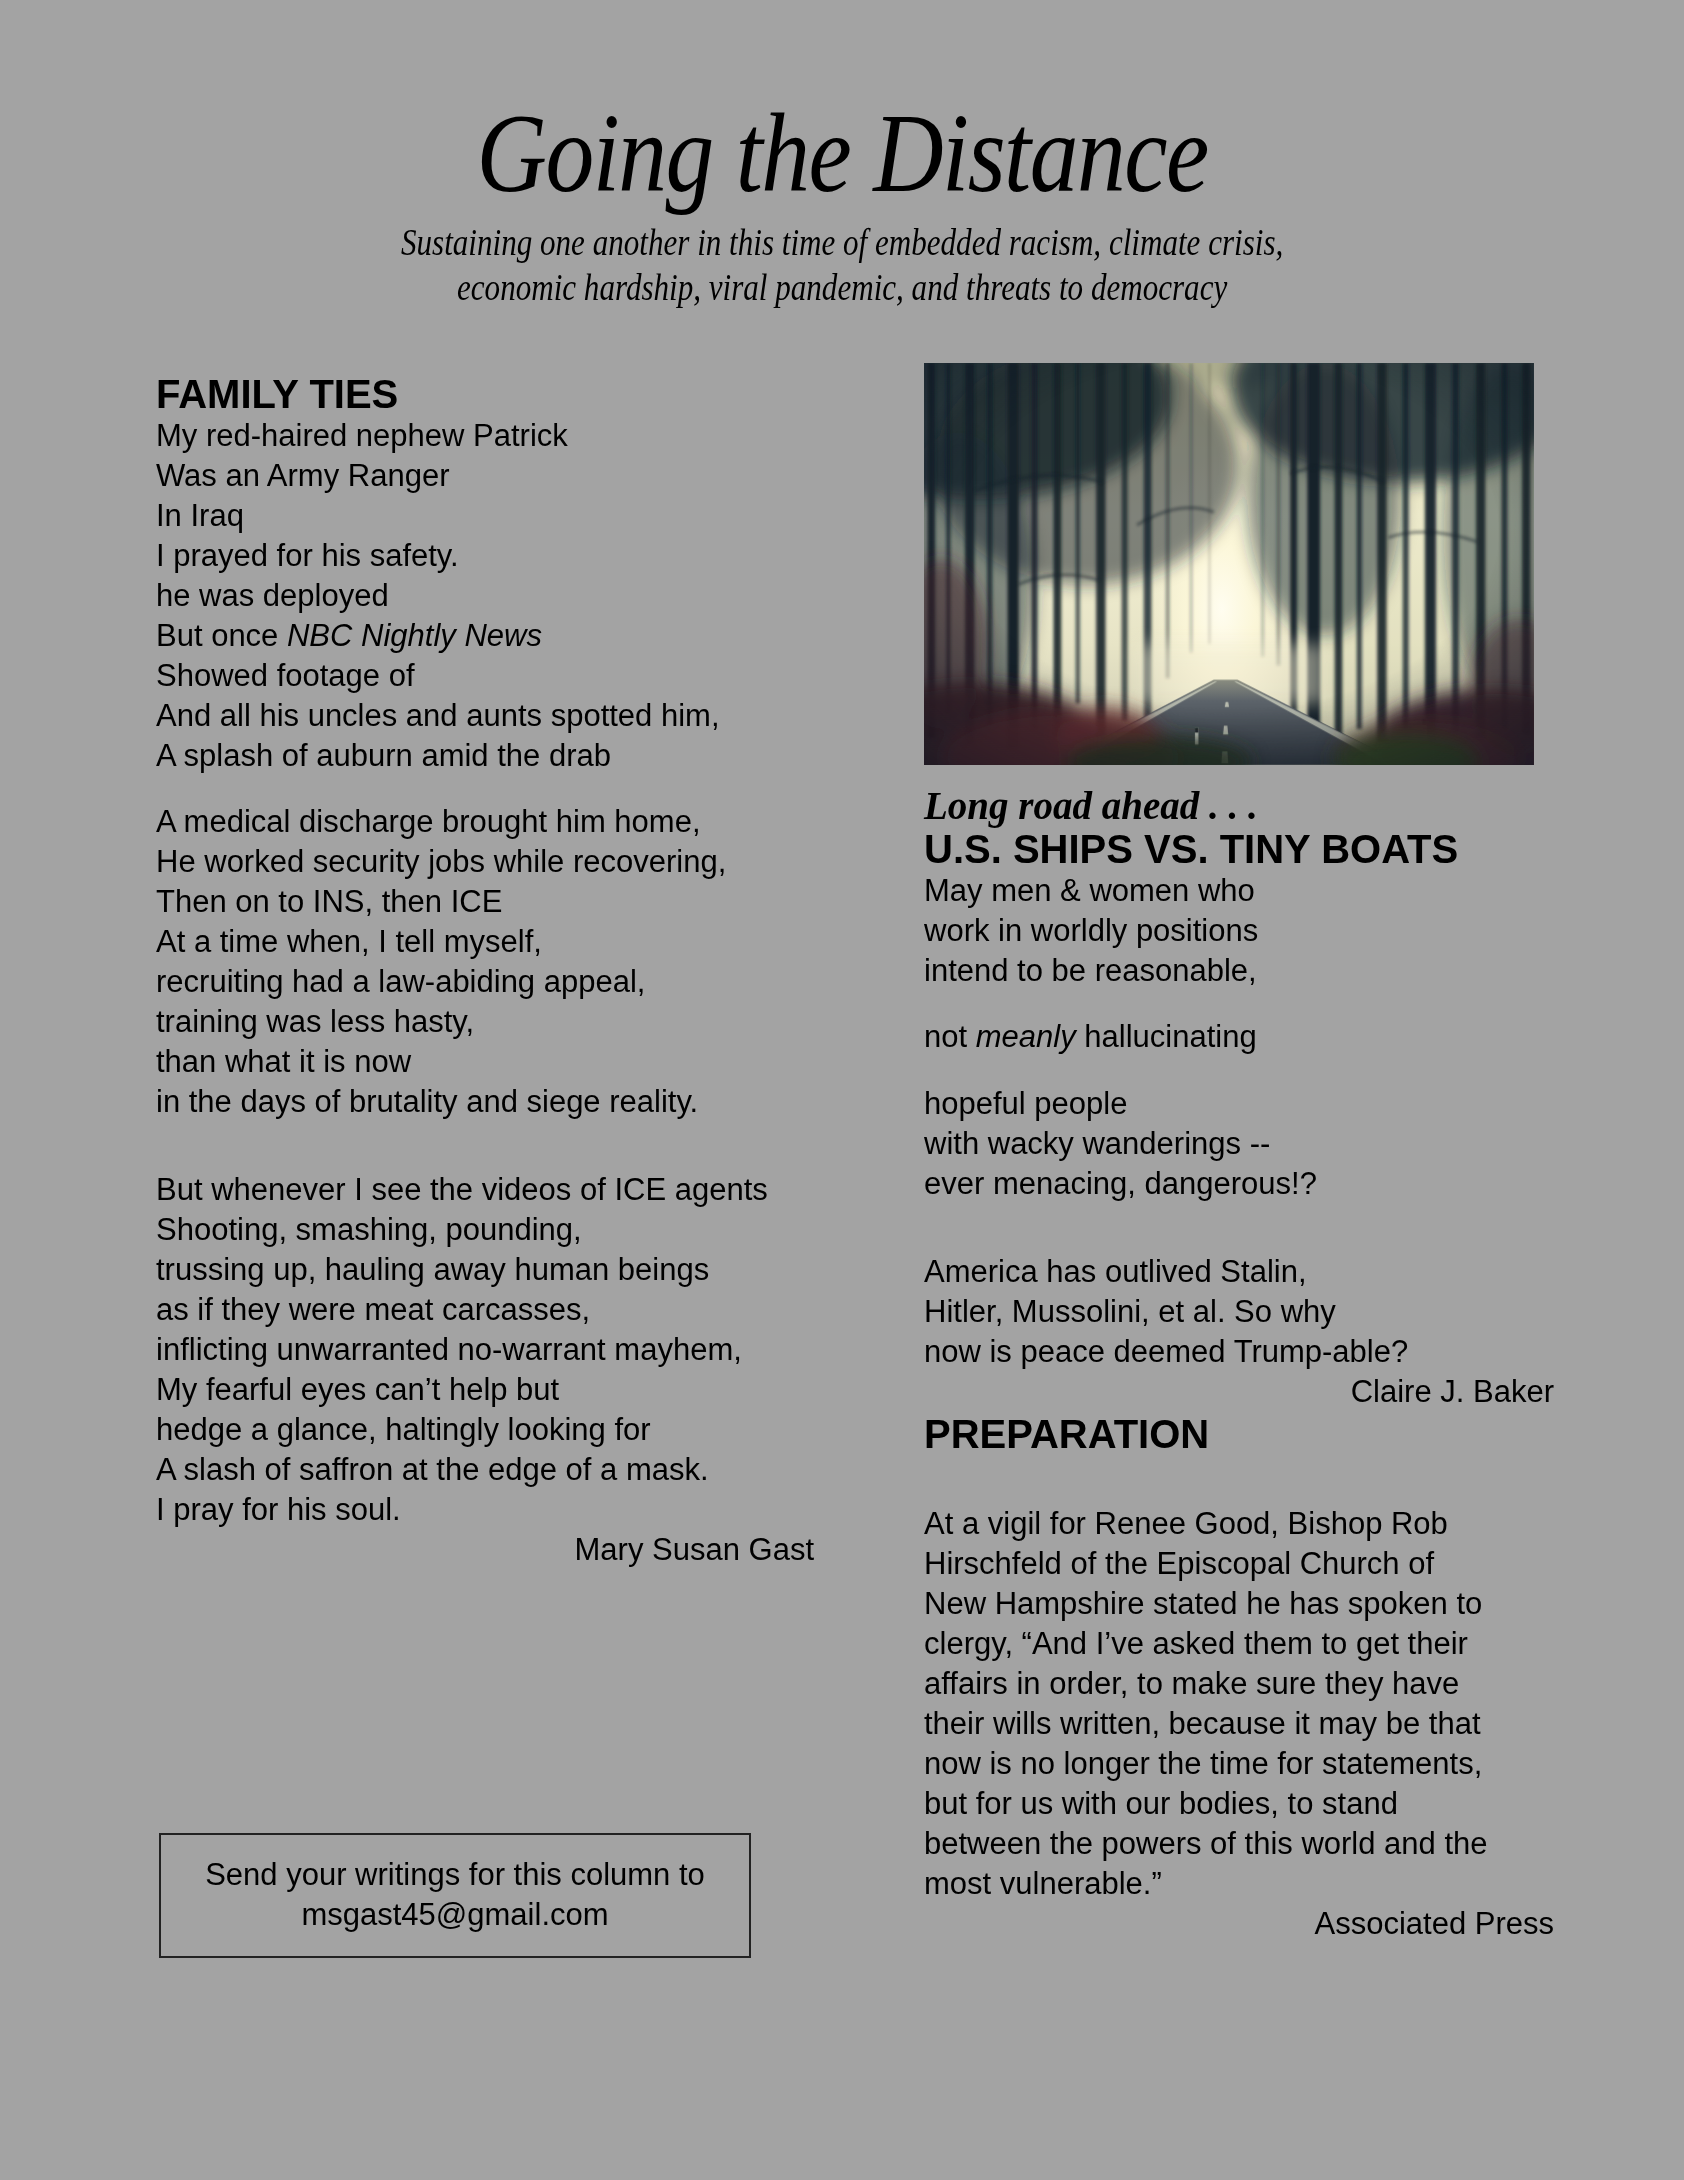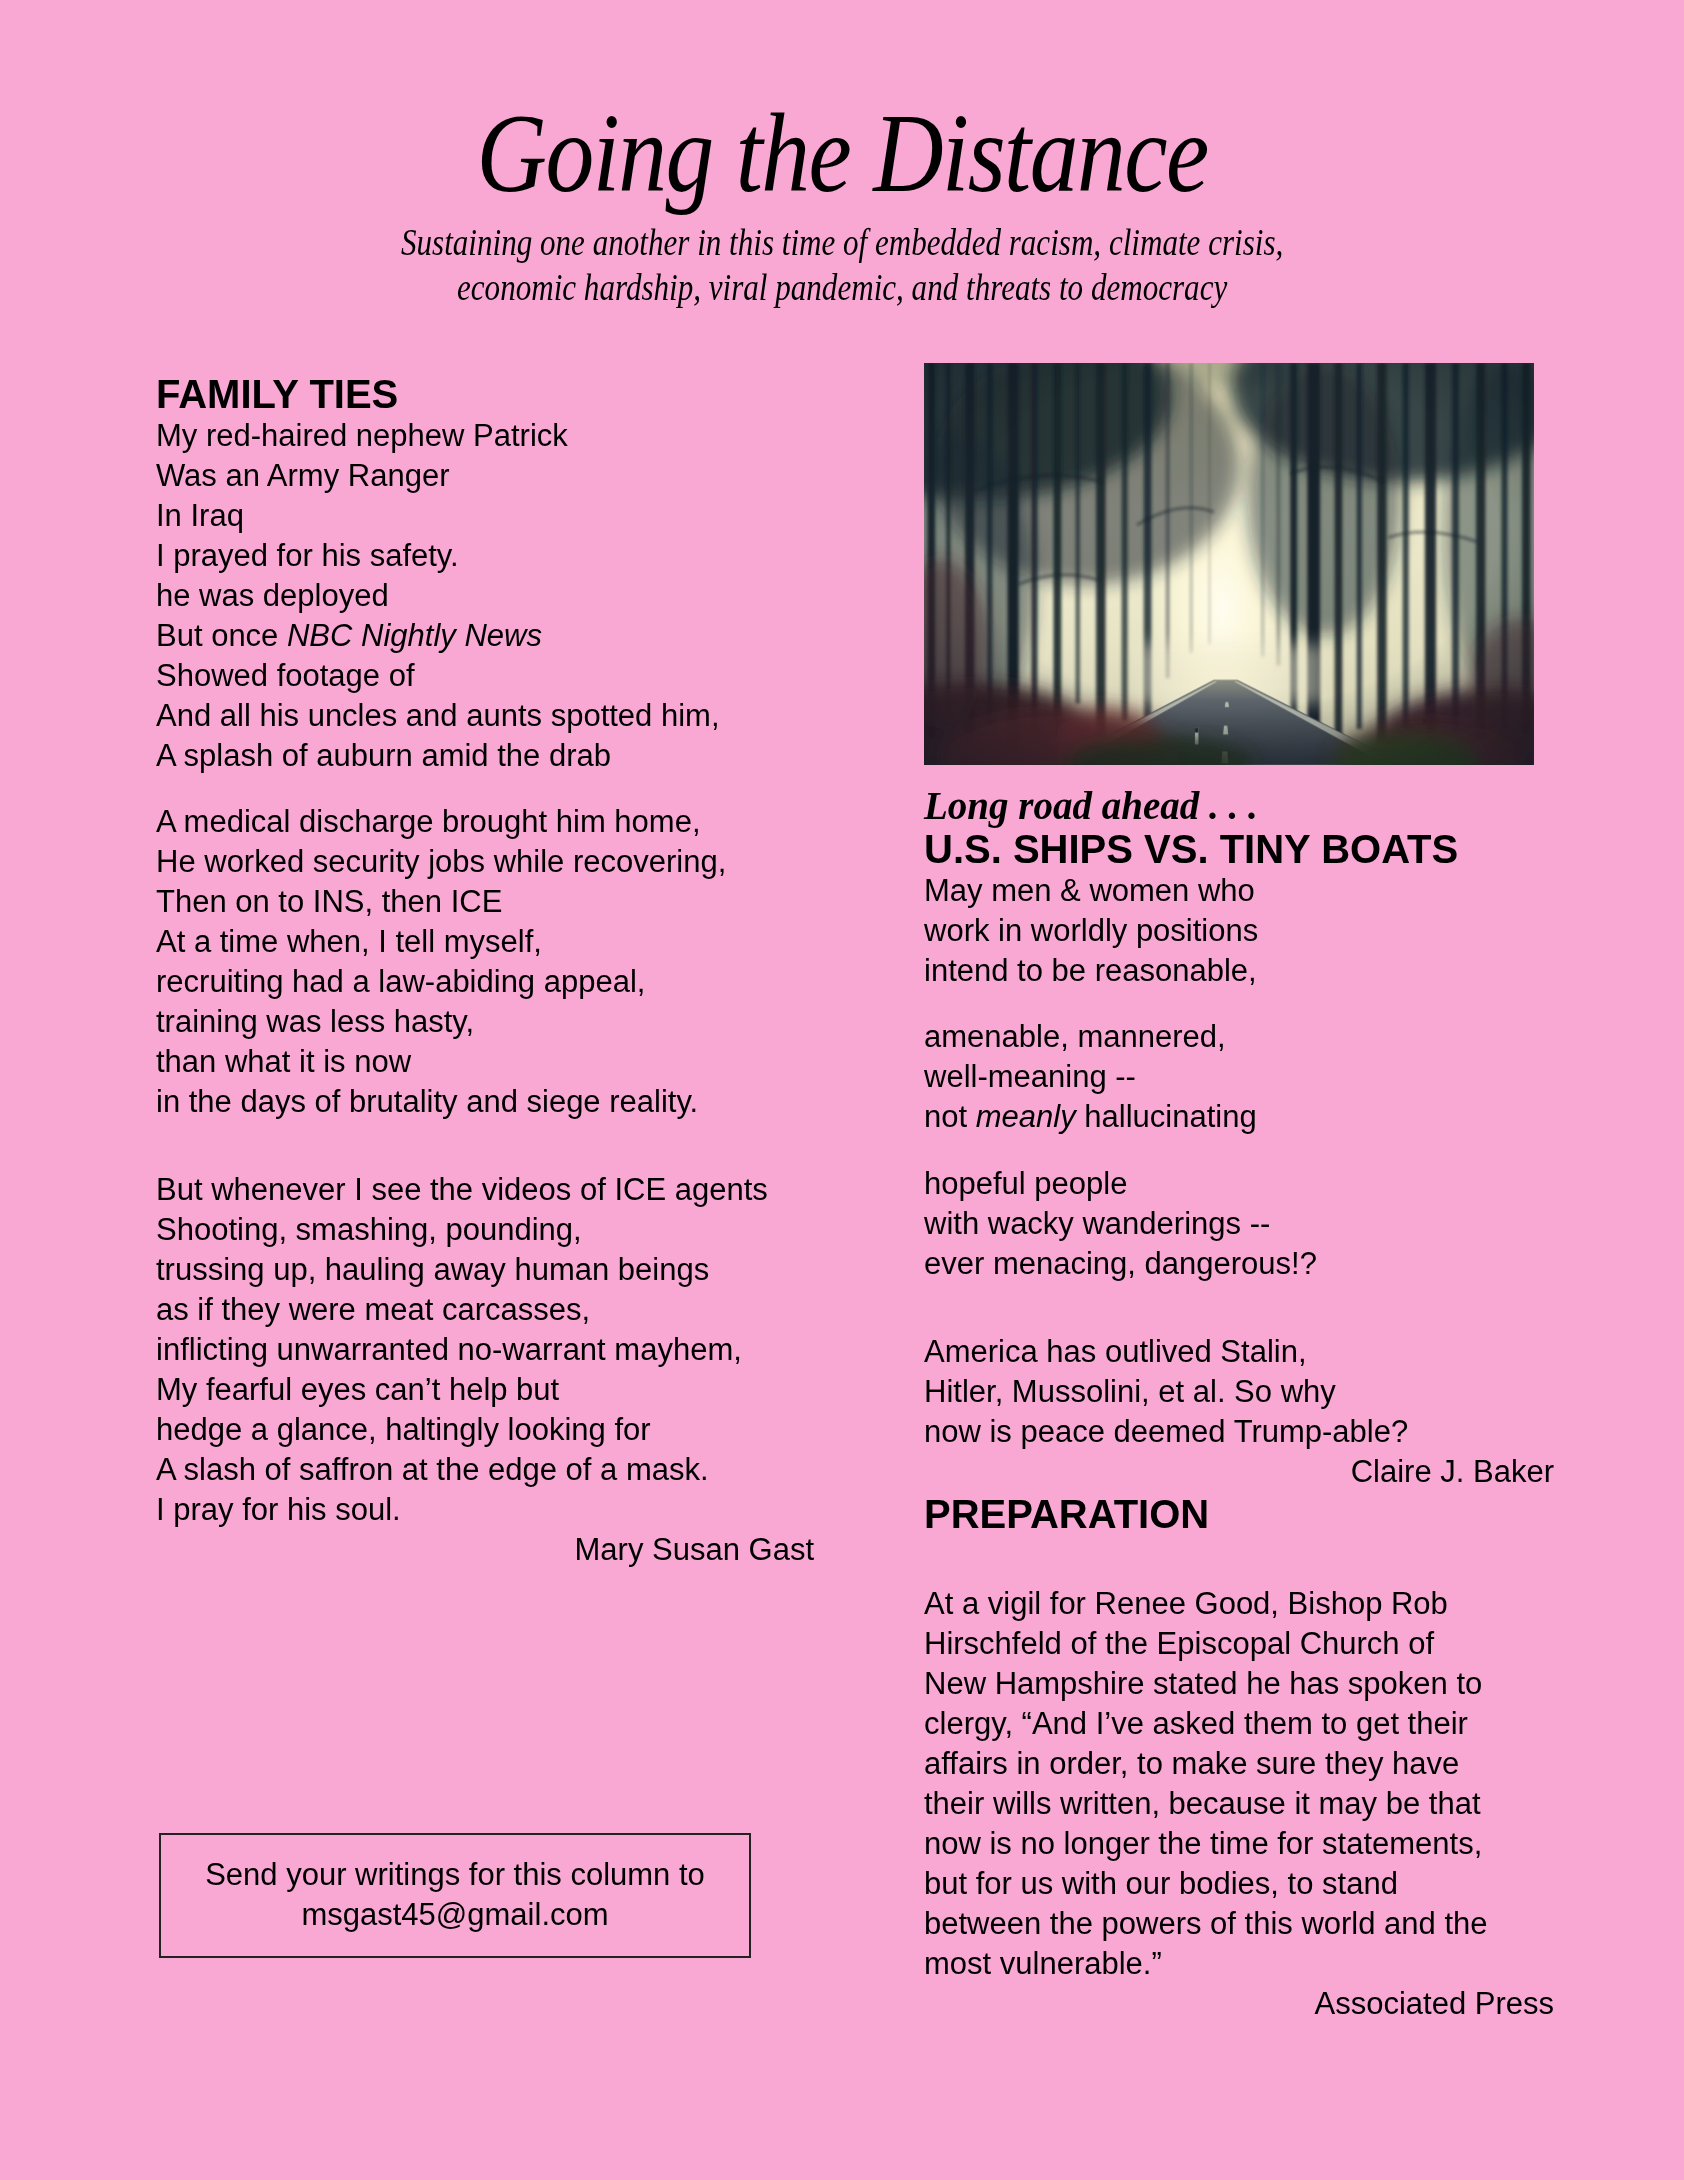--- a/index.html
+++ b/index.html
@@ -1,20 +1,20 @@
 <!DOCTYPE html>
 <html style="font-size:13.6px"><head>
 <meta charset="utf-8">
 <style>
   html,body{margin:0;padding:0;background:#ffffff;}
   .page{
     position:relative;
     width:1685px;
     height:2181px;
-    background:#f9a8d4;
+    background:#a3a3a3;
     color:#000;
     font-family:"Liberation Sans","DejaVu Sans",sans-serif;
     overflow:hidden;
   }
   
   .title{
     position:absolute; top:95px; left:0; width:100%;
     text-align:center; margin:0;
     font-family:"Liberation Serif","DejaVu Serif",serif;
     font-style:italic; font-weight:normal;
@@ -249,24 +249,20 @@
 
     <h2 class="sec ships-h">U.S. SHIPS VS. TINY BOATS</h2>
 
     <div class="stanza">
         <div class="line">May men &amp; women who</div>
         <div class="line">work in worldly positions</div>
         <div class="line">intend to be reasonable,</div>
       </div>
 
     <div class="stanza">
-      <div>
-          <div class="line">amenable, mannered,</div>
-          <div class="line">well-meaning --</div>
-        </div>
       <div class="line"><span>not </span><span class="it">meanly</span><span> hallucinating</span></div>
     </div>
 
     <div class="stanza">
         <div class="line">hopeful people</div>
         <div class="line">with wacky wanderings --</div>
         <div class="line">ever menacing, dangerous!?</div>
       </div>
 
     <div class="stanza last">

